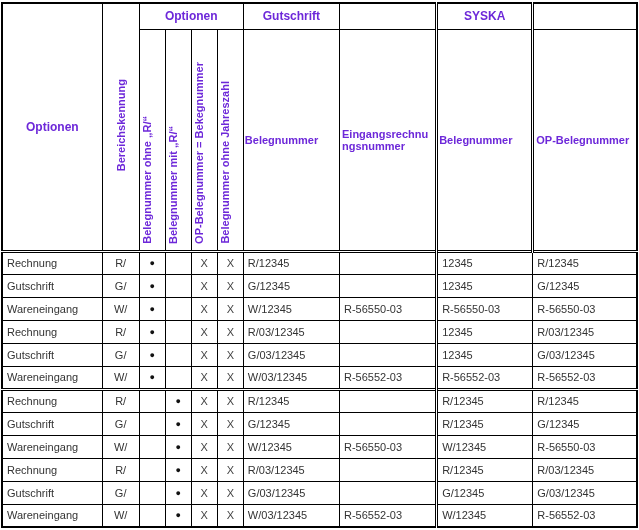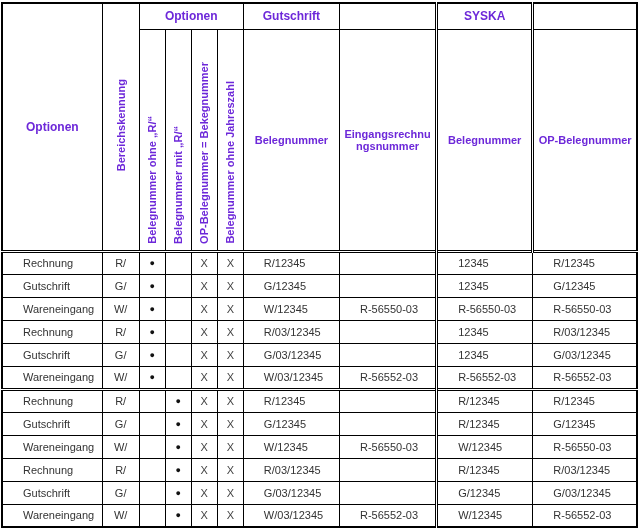--- a/index.html
+++ b/index.html
@@ -33,21 +33,21 @@
 
   
   thead th {
     font-weight: bold;
     color: #6d28d9;
     background: #ffffff;
   }
   tr.hrow1 { height: 26px; }
   tr.hrow1 th { font-size: 12px; text-align: center; vertical-align: middle; }
   tr.hrow2 { height: 222px; }
-  tr.hrow2 th { font-size: 11px; text-align: center; vertical-align: middle; }
+  tr.hrow2 th { font-size: 11px; text-align: left; vertical-align: middle; }
 
   th.belegart-h {
     font-size: 12px;
     text-align: center;
     vertical-align: middle;
   }
   th.vert-cell {
     text-align: center;
     vertical-align: middle;
   }
@@ -73,21 +73,21 @@
   tbody tr.group-start td { border-top: 3px double #000000; }
 
   
   tbody tr { height: 23px; }
   tbody td {
     font-size: 11px;
     color: #333333;
     vertical-align: middle;
     white-space: nowrap;
   }
-  td.c-left  { text-align: left; padding-left: 20px; }
+  td.c-left  { text-align: left; padding-left: 4px; }
   td.c-center{ text-align: center; }
   td.mark    { font-size: 9px; color: #111111; }
   td.xmark   { font-size: 11px; color: #444444; }
 </style>
 </head>
 <body>
 
 <div class="page">
   <table class="beleg-table">
     <colgroup>

